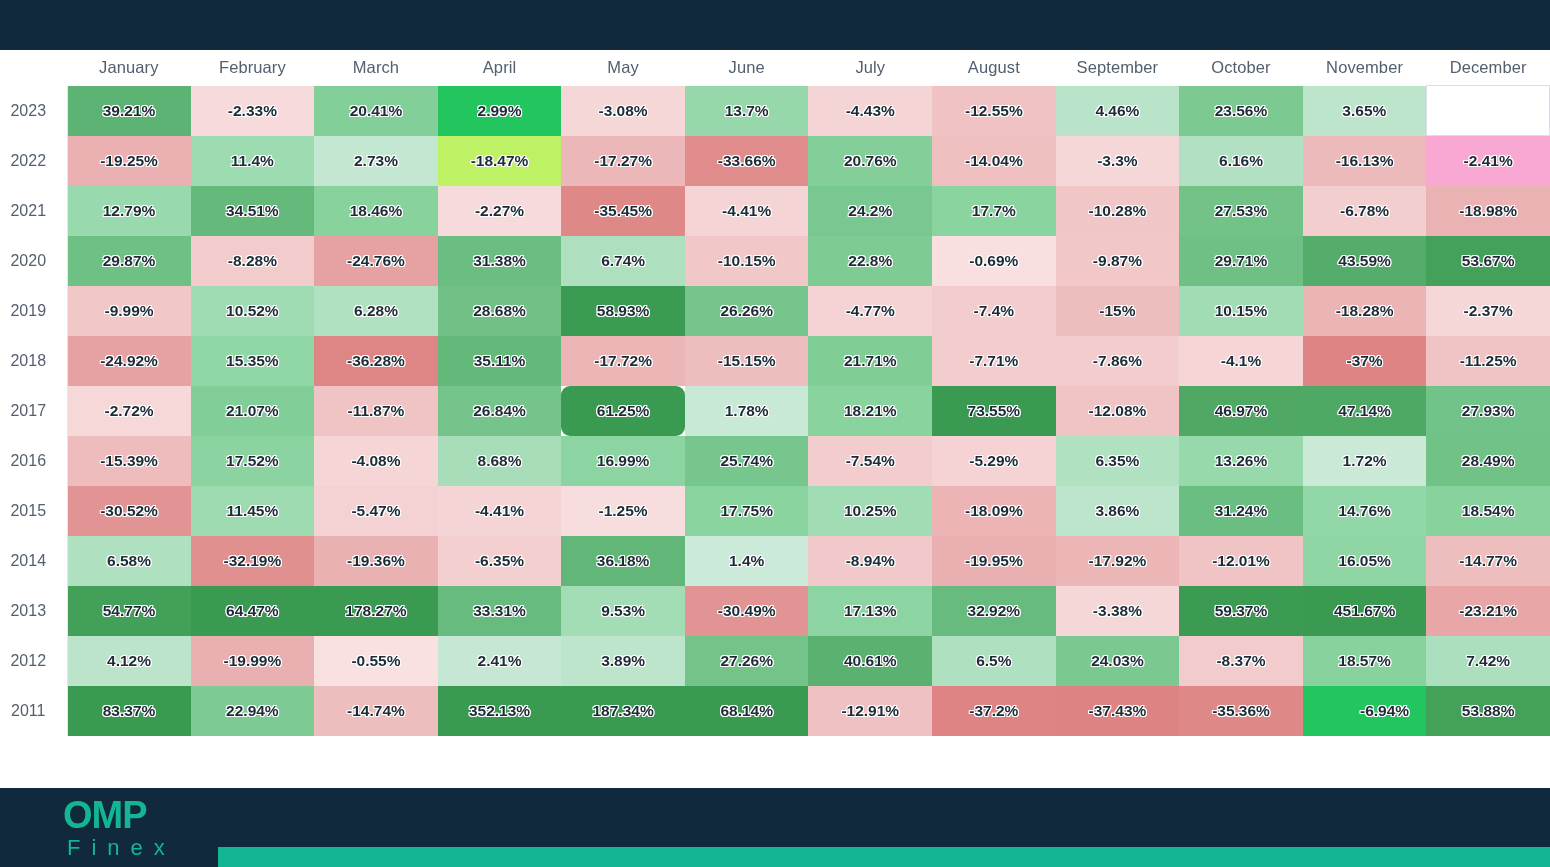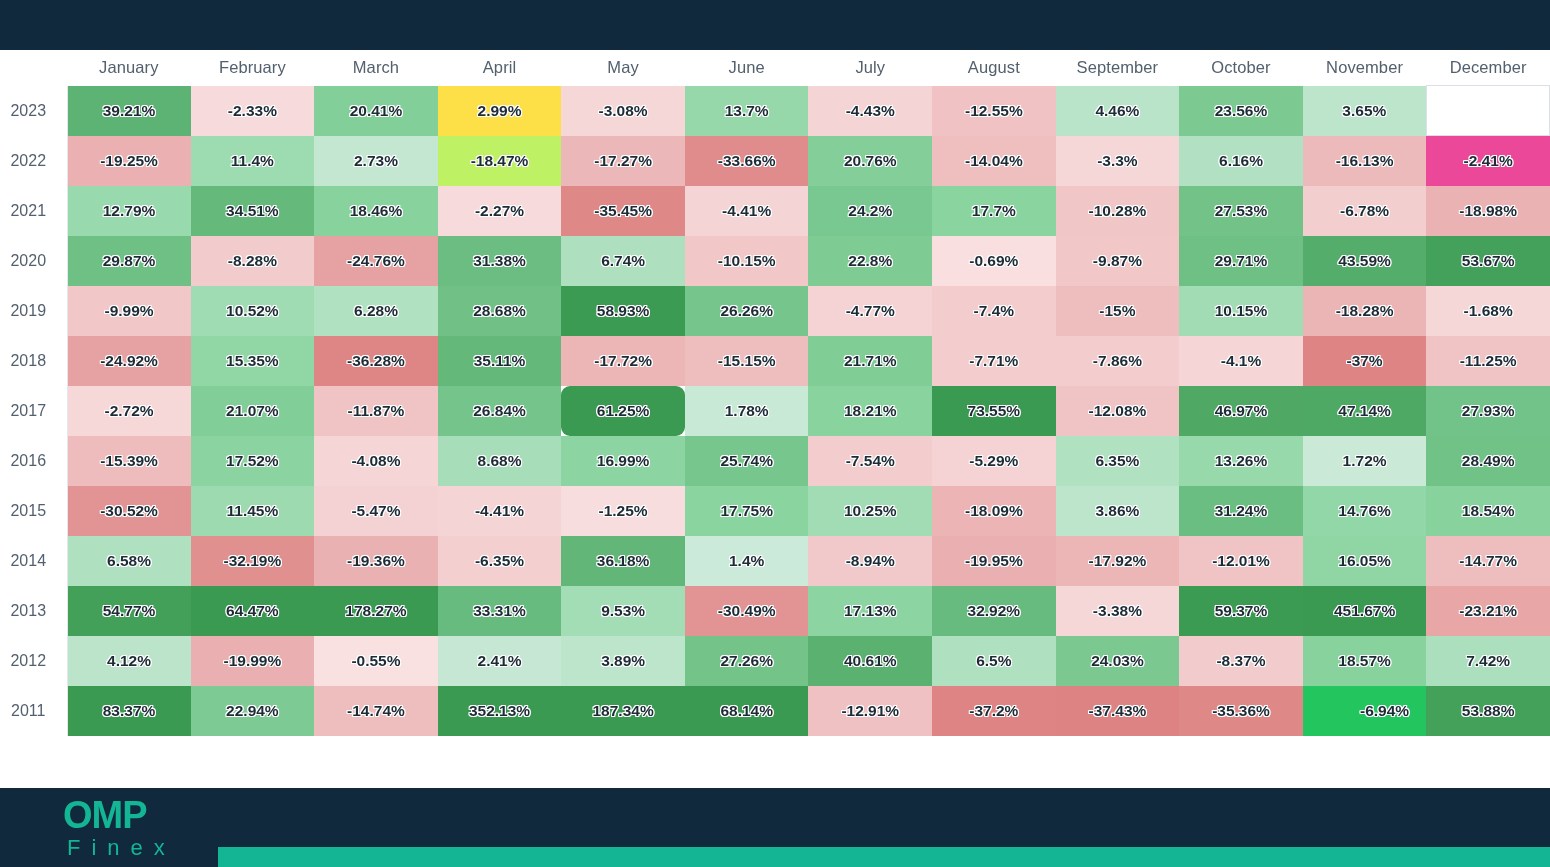--- a/index.html
+++ b/index.html
@@ -127,21 +127,21 @@
         <th>November</th>
         <th>December</th>
       </tr>
     </thead>
     <tbody id="heatmap-body">
         <tr>
           <th class="yearlabel">2023</th>
           <td style="background: rgb(92, 179, 115);"><span class="v">39.21%</span></td>
           <td style="background: rgb(247, 218, 219);"><span class="v">-2.33%</span></td>
           <td style="background: rgb(131, 207, 153);"><span class="v">20.41%</span></td>
-          <td style="background: #fde047; text-align: center;"><span class="v">2.99%</span></td>
+          <td style="background: #22c55e; text-align: center;"><span class="v">2.99%</span></td>
           <td style="background: rgb(246, 215, 216);"><span class="v">-3.08%</span></td>
           <td style="background: rgb(150, 216, 170);"><span class="v">13.7%</span></td>
           <td style="background: rgb(245, 212, 213);"><span class="v">-4.43%</span></td>
           <td style="background: rgb(240, 194, 195);"><span class="v">-12.55%</span></td>
           <td style="background: rgb(185, 228, 201);"><span class="v">4.46%</span></td>
           <td style="background: rgb(124, 201, 146);"><span class="v">23.56%</span></td>
           <td style="background: rgb(189, 229, 204);"><span class="v">3.65%</span></td>
           <td class="empty outlined"></td>
         </tr>
         <tr>
@@ -150,21 +150,21 @@
           <td style="background: rgb(157, 219, 177);"><span class="v">11.4%</span></td>
           <td style="background: rgb(195, 231, 209);"><span class="v">2.73%</span></td>
           <td style="background: #bef264;"><span class="v">-18.47%</span></td>
           <td style="background: rgb(236, 183, 184);"><span class="v">-17.27%</span></td>
           <td style="background: rgb(224, 140, 140);"><span class="v">-33.66%</span></td>
           <td style="background: rgb(131, 206, 153);"><span class="v">20.76%</span></td>
           <td style="background: rgb(239, 191, 192);"><span class="v">-14.04%</span></td>
           <td style="background: rgb(246, 215, 216);"><span class="v">-3.3%</span></td>
           <td style="background: rgb(177, 225, 194);"><span class="v">6.16%</span></td>
           <td style="background: rgb(237, 186, 187);"><span class="v">-16.13%</span></td>
-          <td style="background: #ec4899;"><span class="v">-2.41%</span></td>
+          <td style="background: #f9a8d4;"><span class="v">-2.41%</span></td>
         </tr>
         <tr>
           <th class="yearlabel">2021</th>
           <td style="background: rgb(152, 217, 173);"><span class="v">12.79%</span></td>
           <td style="background: rgb(101, 185, 123);"><span class="v">34.51%</span></td>
           <td style="background: rgb(136, 210, 158);"><span class="v">18.46%</span></td>
           <td style="background: rgb(247, 218, 219);"><span class="v">-2.27%</span></td>
           <td style="background: rgb(223, 136, 136);"><span class="v">-35.45%</span></td>
           <td style="background: rgb(245, 212, 213);"><span class="v">-4.41%</span></td>
           <td style="background: rgb(122, 200, 145);"><span class="v">24.2%</span></td>
@@ -195,21 +195,21 @@
           <td style="background: rgb(160, 220, 179);"><span class="v">10.52%</span></td>
           <td style="background: rgb(176, 225, 193);"><span class="v">6.28%</span></td>
           <td style="background: rgb(113, 193, 135);"><span class="v">28.68%</span></td>
           <td style="background: rgb(60, 155, 83);"><span class="v">58.93%</span></td>
           <td style="background: rgb(118, 197, 140);"><span class="v">26.26%</span></td>
           <td style="background: rgb(245, 211, 212);"><span class="v">-4.77%</span></td>
           <td style="background: rgb(243, 205, 206);"><span class="v">-7.4%</span></td>
           <td style="background: rgb(238, 189, 190);"><span class="v">-15%</span></td>
           <td style="background: rgb(161, 220, 180);"><span class="v">10.15%</span></td>
           <td style="background: rgb(235, 180, 181);"><span class="v">-18.28%</span></td>
-          <td style="background: rgb(246, 215, 216);"><span class="v">-1.68%</span></td>
+          <td style="background: rgb(246, 215, 216);"><span class="v">-2.37%</span></td>
         </tr>
         <tr>
           <th class="yearlabel">2018</th>
           <td style="background: rgb(230, 162, 163);"><span class="v">-24.92%</span></td>
           <td style="background: rgb(145, 215, 166);"><span class="v">15.35%</span></td>
           <td style="background: rgb(222, 134, 134);"><span class="v">-36.28%</span></td>
           <td style="background: rgb(100, 184, 122);"><span class="v">35.11%</span></td>
           <td style="background: rgb(236, 181, 182);"><span class="v">-17.72%</span></td>
           <td style="background: rgb(238, 189, 190);"><span class="v">-15.15%</span></td>
           <td style="background: rgb(128, 205, 150);"><span class="v">21.71%</span></td>

